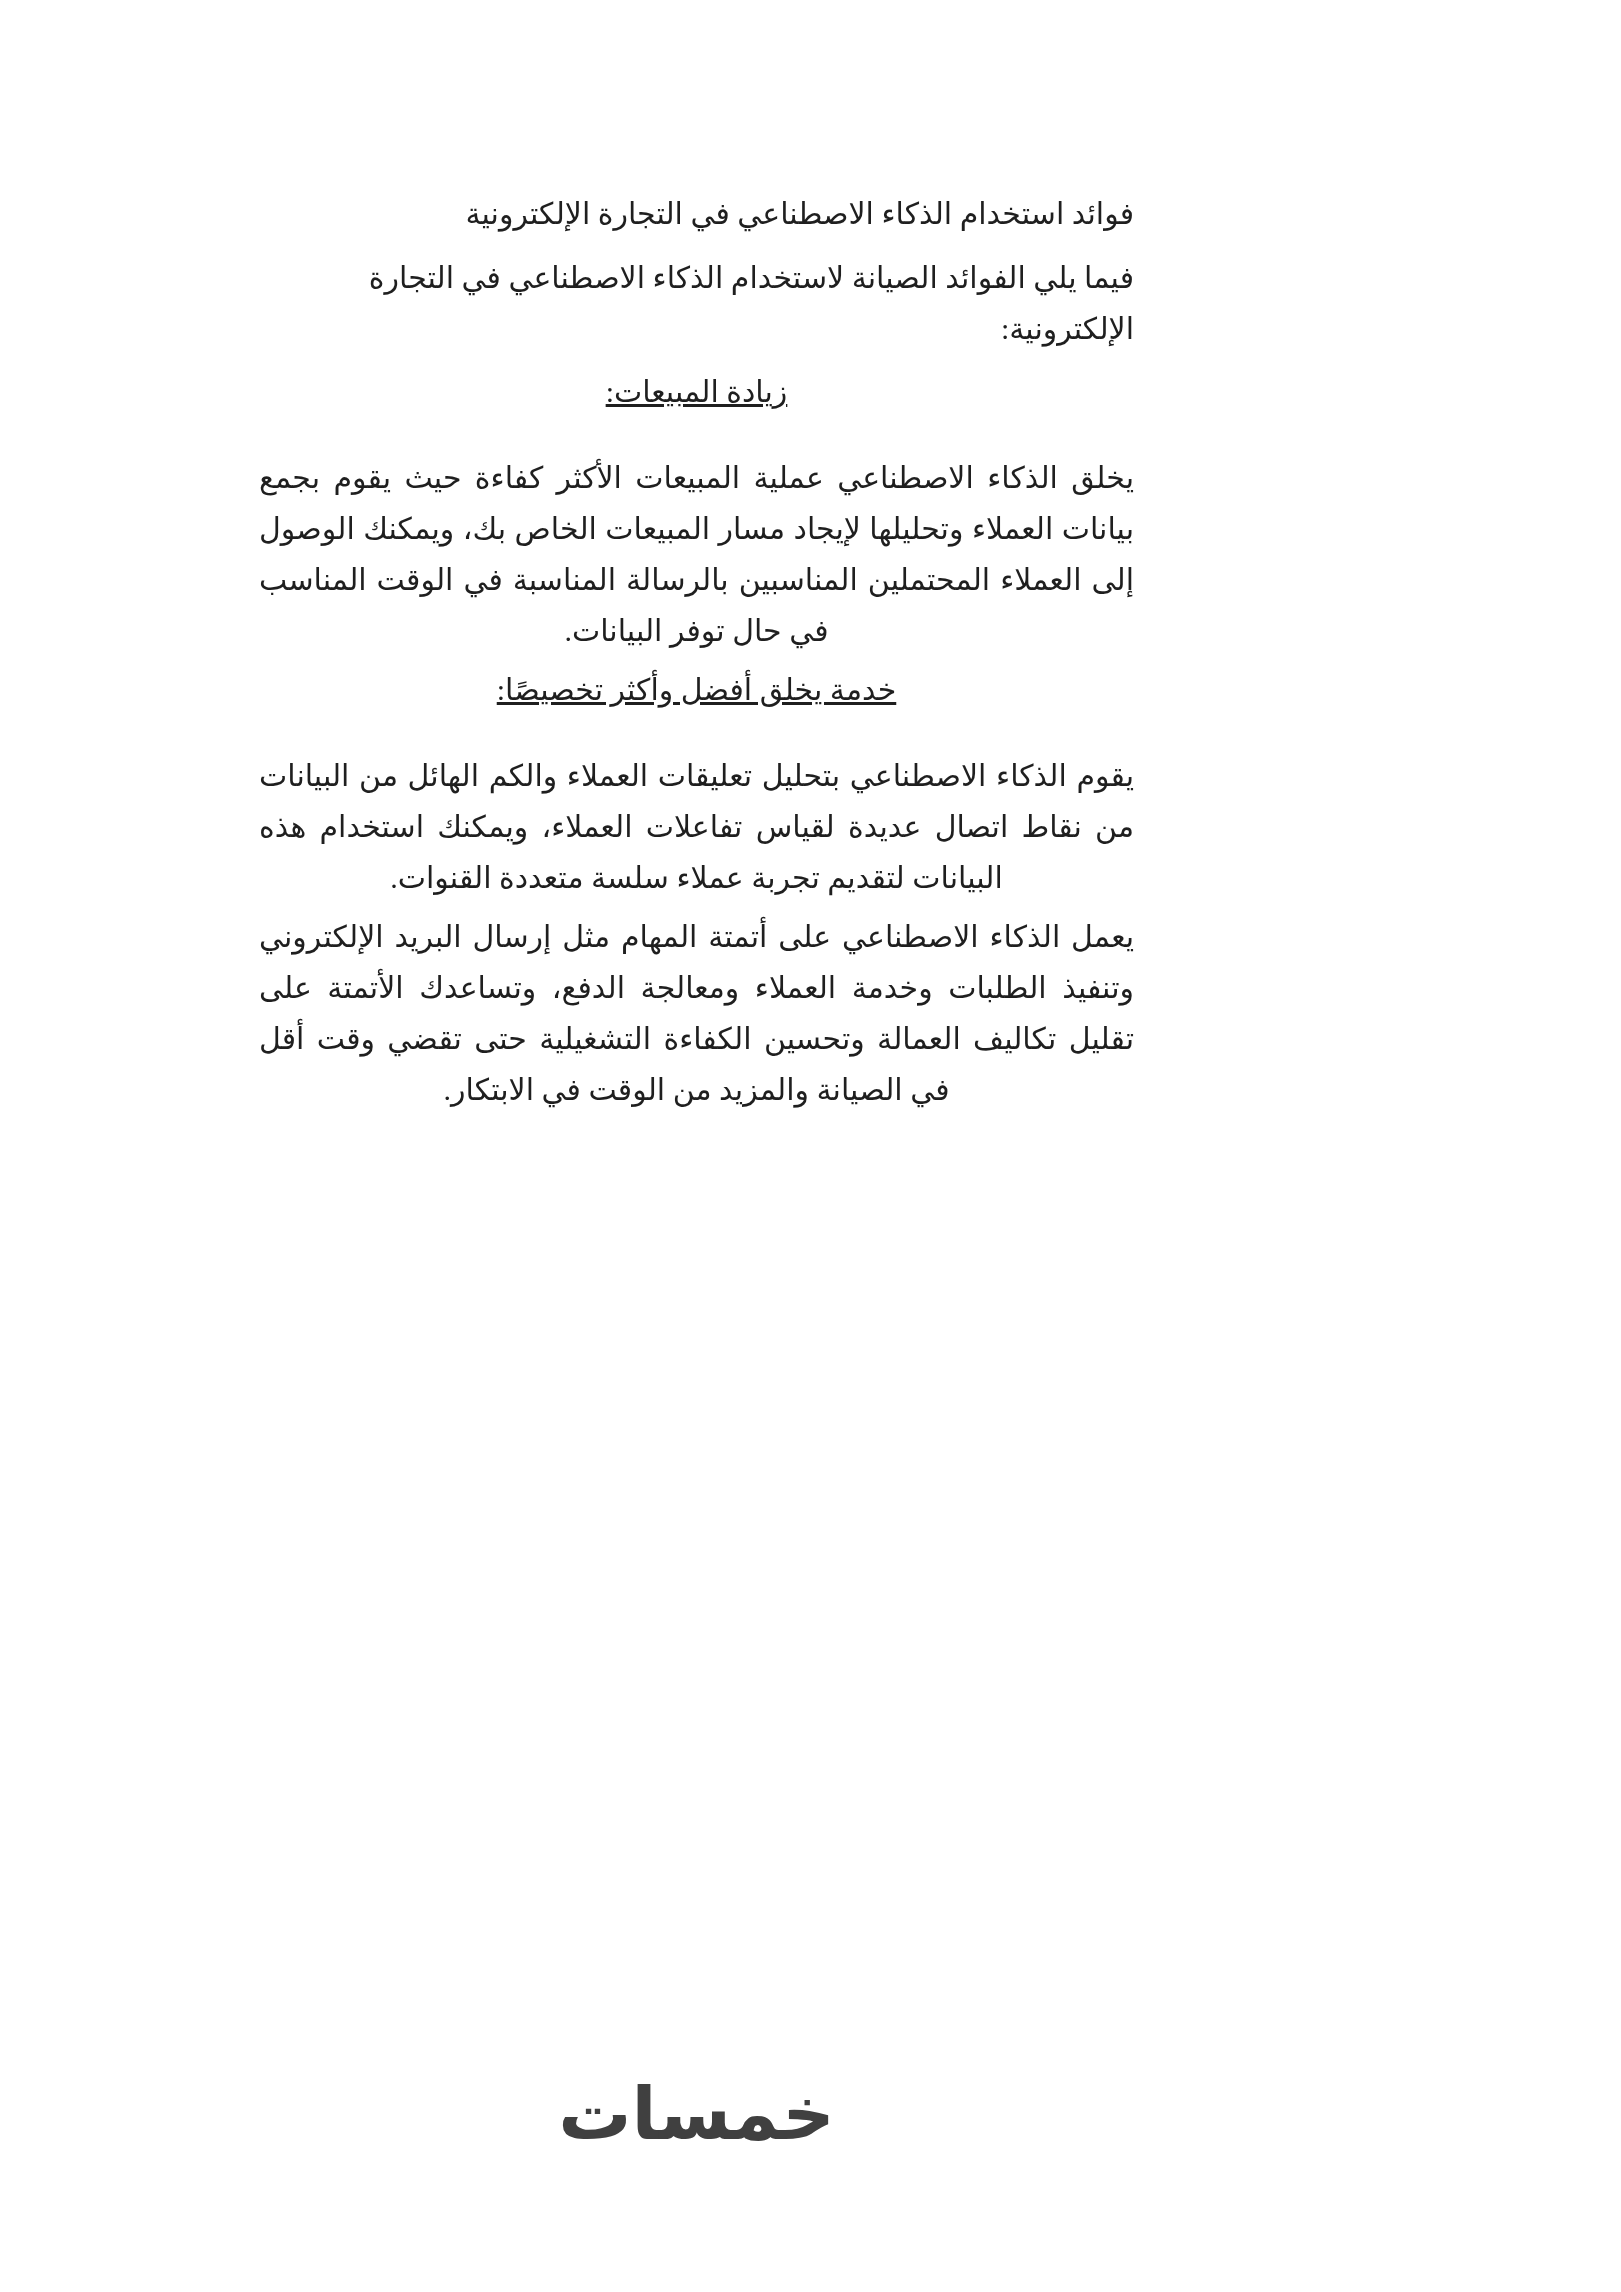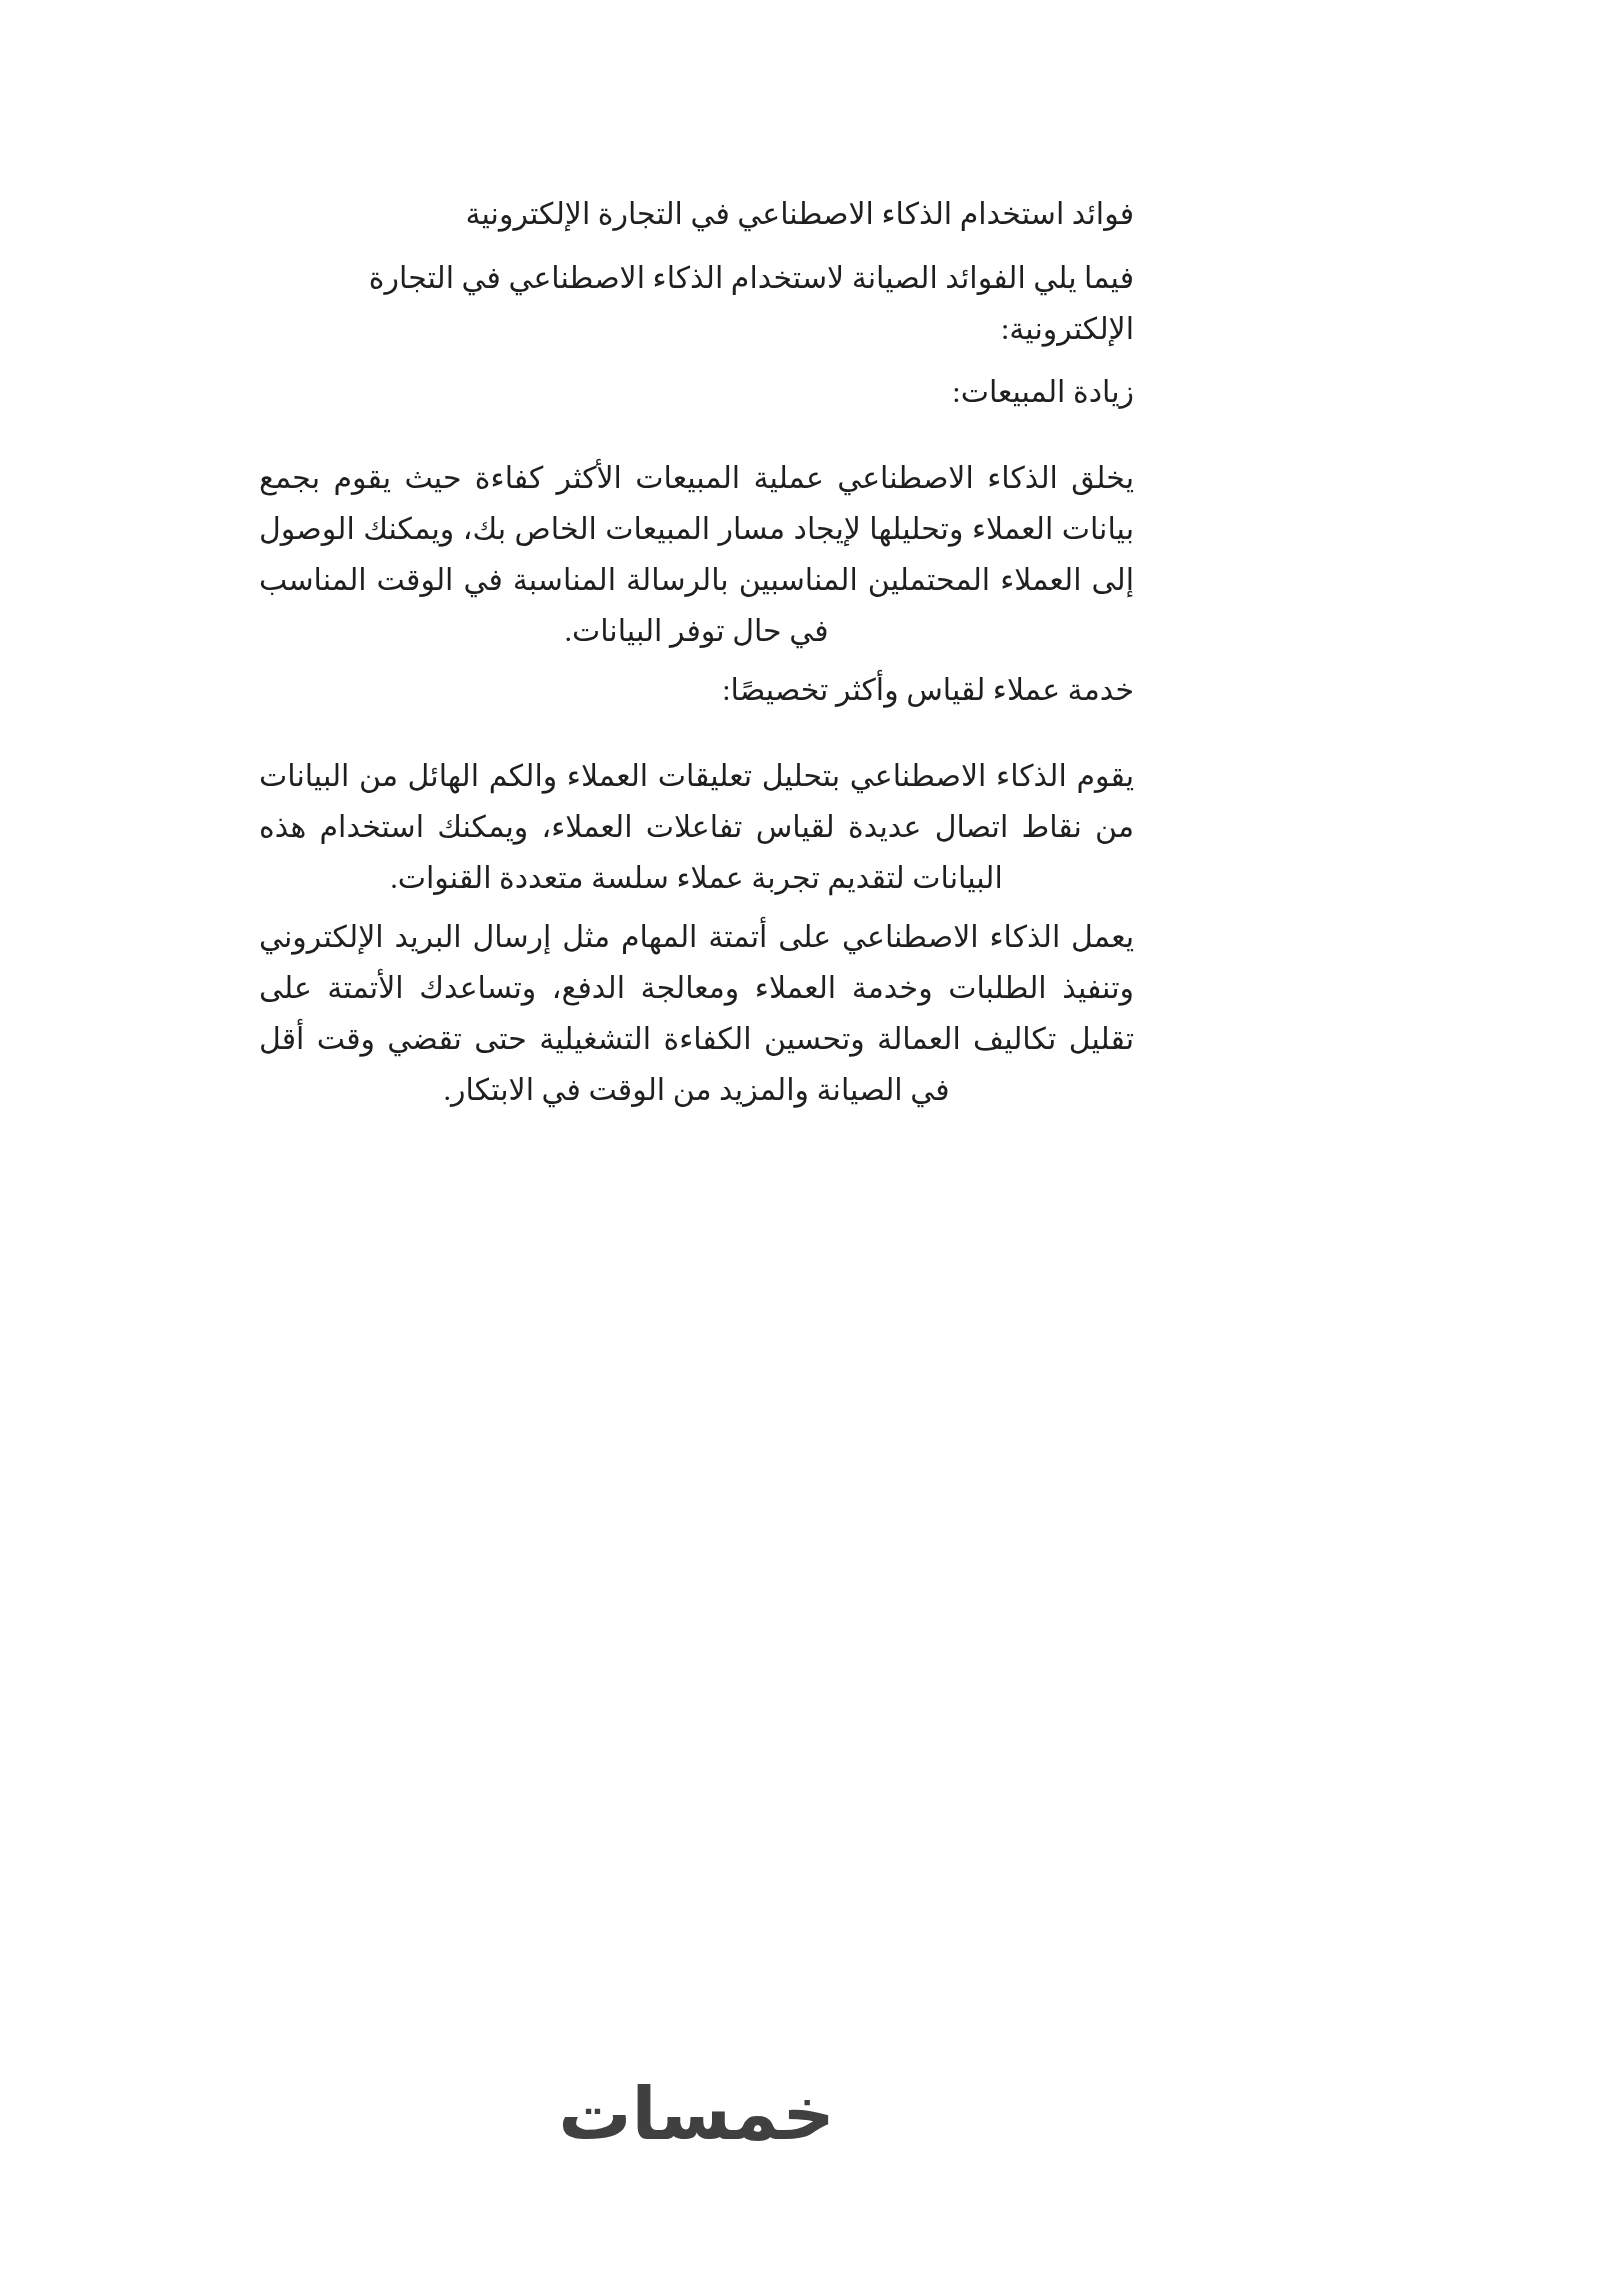--- a/index.html
+++ b/index.html
@@ -29,22 +29,23 @@
   }
   .doc-title {
     text-align: right;
     margin: 0 0 12.7px 0;
   }
   .intro-line {
     text-align: right;
     margin: 0 0 12.7px 0;
   }
   .section-heading {
-    text-align: right;
+    text-align: center;
     margin: 0 0 35px 0;
+    text-decoration: underline;
   }
   .section-body {
     text-align: justify;
     text-align-last: center;
     margin: 0 0 7.8px 0;
   }
   .watermark {
     position: absolute;
     top: 2058px;
     left: 0;
@@ -68,21 +69,21 @@
   <div class="content">
 
     <p class="doc-title">فوائد استخدام الذكاء الاصطناعي في التجارة الإلكترونية</p>
 
     <p class="intro-line">فيما يلي الفوائد الصيانة لاستخدام الذكاء الاصطناعي في التجارة الإلكترونية:</p>
 
     <p class="section-heading">زيادة المبيعات:</p>
 
     <p class="section-body">يخلق الذكاء الاصطناعي عملية المبيعات الأكثر كفاءة حيث يقوم بجمع بيانات العملاء وتحليلها لإيجاد مسار المبيعات الخاص بك، ويمكنك الوصول إلى العملاء المحتملين المناسبين بالرسالة المناسبة في الوقت المناسب في حال توفر البيانات.</p>
 
-    <p class="section-heading">خدمة عملاء لقياس وأكثر تخصيصًا:</p>
+    <p class="section-heading">خدمة يخلق أفضل وأكثر تخصيصًا:</p>
 
     <p class="section-body">يقوم الذكاء الاصطناعي بتحليل تعليقات العملاء والكم الهائل من البيانات من نقاط اتصال عديدة لقياس تفاعلات العملاء، ويمكنك استخدام هذه البيانات لتقديم تجربة عملاء سلسة متعددة القنوات.</p>
 
 
     <p class="section-body">يعمل الذكاء الاصطناعي على أتمتة المهام مثل إرسال البريد الإلكتروني وتنفيذ الطلبات وخدمة العملاء ومعالجة الدفع، وتساعدك الأتمتة على تقليل تكاليف العمالة وتحسين الكفاءة التشغيلية حتى تقضي وقت أقل في الصيانة والمزيد من الوقت في الابتكار.</p>
 
   </div>
 
   <div class="watermark">خمسات</div>
 

